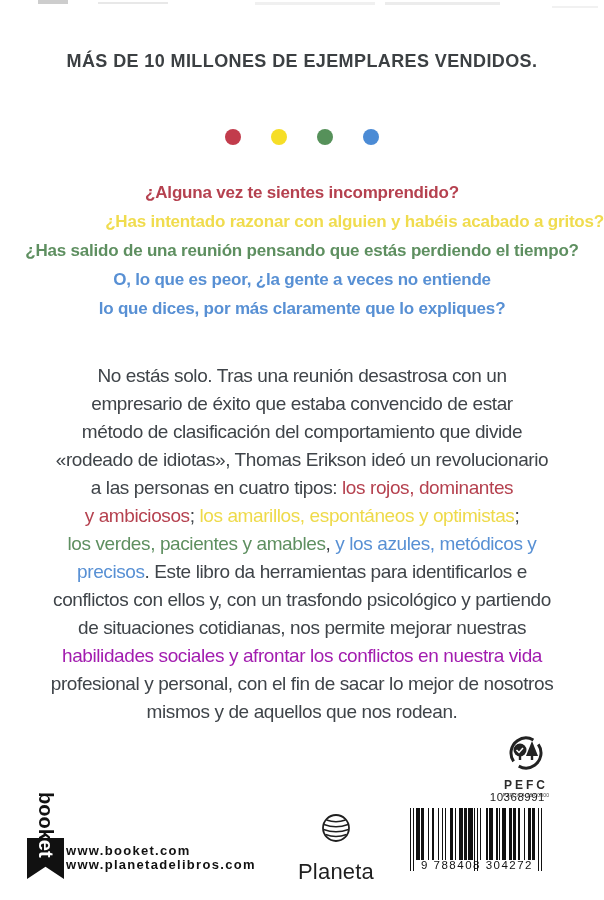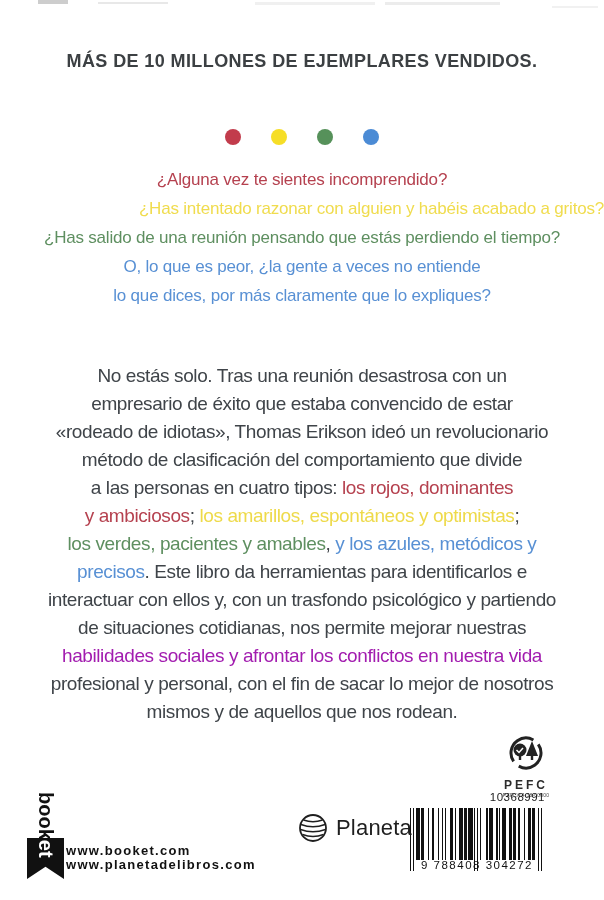--- a/index.html
+++ b/index.html
@@ -13,22 +13,22 @@
   .art4{left:385px;top:2px;width:115px;height:3px;background:#dadada;opacity:.5;}
   .art5{left:552px;top:6px;width:46px;height:2px;background:#e8e8e8;opacity:.6;}
 
   .headline{position:absolute;top:47px;left:0;right:0;text-align:center;
             font-weight:bold;font-size:18px;letter-spacing:.4px;color:#3c4043;line-height:29px;}
   .headline div{white-space:nowrap;}
 
   .dots{position:absolute;top:129px;left:0;right:0;display:flex;justify-content:center;gap:30px;}
   .dot{width:16px;height:16px;border-radius:50%;}
 
-  .questions{position:absolute;top:165px;left:0;right:0;text-align:center;
-             font-weight:normal;font-size:17px;letter-spacing:-.2px;line-height:29px;}
+  .questions{position:absolute;top:178px;left:0;right:0;text-align:center;
+             font-weight:bold;font-size:17px;letter-spacing:-.2px;line-height:29px;}
   .q{white-space:nowrap;}
 
   .paragraph{position:absolute;top:362px;left:0;right:0;text-align:center;
              font-size:19px;letter-spacing:-.4px;line-height:28px;color:#3f4449;}
   .pline{white-space:nowrap;}
 
   
   .pefc{position:absolute;left:496px;top:734px;width:60px;text-align:center;}
   .pefc-label{font-weight:bold;font-size:12px;letter-spacing:3px;color:#2c2c2c;margin-top:0;}
   .pefc-cert{font-size:5px;color:#444;letter-spacing:.2px;}
@@ -39,21 +39,21 @@
   
   .barcode{position:absolute;left:410px;top:808px;width:134px;height:72px;}
   .bars{display:flex;align-items:flex-start;}
   .module{width:1.4px;height:52px;}
   .module.on{background:#111;}
   .module.tall{height:63px;}
   .bc-digits{position:absolute;top:51px;left:0;right:0;text-align:center;
              font-size:11.5px;letter-spacing:1.5px;color:#111;}
 
   
-  .planeta{position:absolute;left:298px;top:813px;display:flex;align-items:center;gap:8px;}
+  .planeta{position:absolute;left:298px;top:813px;display:flex;align-items:center;gap:16px;flex-direction:column;}
   .planeta-name{font-size:22px;color:#1f1f1f;letter-spacing:.2px;}
 
   
   .booket{position:absolute;left:12px;top:790px;width:54px;height:90px;}
   .bk-mark{position:absolute;left:15px;top:48px;width:37px;height:41px;background:#111;
            clip-path:polygon(0 0,100% 0,100% 100%,50% 70%,0 100%);}
   .bk-word{position:absolute;left:15px;top:2px;width:37px;height:86px;
            display:flex;justify-content:center;}
   .bk-word-inner{writing-mode:vertical-rl;font-weight:bold;font-size:20px;letter-spacing:0;}
   .bk-black{color:#111;}
@@ -89,27 +89,27 @@
       <div class="q" style="color: rgb(181, 65, 79);">¿Alguna vez te sientes incomprendido?</div>
       <div class="q" style="color: rgb(240, 220, 78); text-align: right;">¿Has intentado razonar con alguien y habéis acabado a gritos?</div>
       <div class="q" style="color: rgb(94, 143, 96);">¿Has salido de una reunión pensando que estás perdiendo el tiempo?</div>
       <div class="q" style="color: rgb(88, 144, 212);">O, lo que es peor, ¿la gente a veces no entiende</div>
       <div class="q" style="color: rgb(88, 144, 212);">lo que dices, por más claramente que lo expliques?</div>
     </div>
 
   <div class="paragraph">
       <div class="pline"><span style="color: rgb(63, 68, 73);">No estás solo. Tras una reunión desastrosa con un</span></div>
       <div class="pline"><span style="color: rgb(63, 68, 73);">empresario de éxito que estaba convencido de estar</span></div>
+      <div class="pline"><span style="color: rgb(63, 68, 73);">método de clasificación del comportamiento que divide</span></div>
       <div class="pline"><span style="color: rgb(63, 68, 73);">«rodeado de idiotas», Thomas Erikson ideó un revolucionario</span></div>
-      <div class="pline"><span style="color: rgb(63, 68, 73);">método de clasificación del comportamiento que divide</span></div>
       <div class="pline"><span style="color: rgb(63, 68, 73);">a las personas en cuatro tipos: </span><span style="color: rgb(181, 65, 79);">los rojos, dominantes</span></div>
       <div class="pline"><span style="color: rgb(181, 65, 79);">y ambiciosos</span><span style="color: rgb(63, 68, 73);">; </span><span style="color: rgb(238, 218, 74);">los amarillos, espontáneos y optimistas</span><span style="color: rgb(63, 68, 73);">;</span></div>
       <div class="pline"><span style="color: rgb(94, 143, 96);">los verdes, pacientes y amables</span><span style="color: rgb(63, 68, 73);">, </span><span style="color: rgb(88, 144, 212);">y los azules, metódicos y</span></div>
       <div class="pline"><span style="color: rgb(88, 144, 212);">precisos</span><span style="color: rgb(63, 68, 73);">. Este libro da herramientas para identificarlos e</span></div>
-      <div class="pline"><span style="color: rgb(63, 68, 73);">interactuar con ellos y, con un trasfondo psicológico y partiendo</span></div>
+      <div class="pline"><span style="color: rgb(63, 68, 73);">conflictos con ellos y, con un trasfondo psicológico y partiendo</span></div>
       <div class="pline"><span style="color: rgb(63, 68, 73);">de situaciones cotidianas, nos permite mejorar nuestras</span></div>
       <div class="pline"><span style="color: #a21caf;">habilidades sociales y afrontar los conflictos en nuestra vida</span></div>
       <div class="pline"><span style="color: rgb(63, 68, 73);">profesional y personal, con el fin de sacar lo mejor de nosotros</span></div>
       <div class="pline"><span style="color: rgb(63, 68, 73);">mismos y de aquellos que nos rodean.</span></div>
     </div>
 
   <div class="pefc">
     <svg width="46" height="40" viewBox="0 0 46 40">
       <circle cx="23" cy="19" r="15" fill="none" stroke="#222" stroke-width="3" stroke-dasharray="40 7" transform="rotate(-35 23 19)"></circle>
       <circle cx="17" cy="16" r="6.5" fill="#222"></circle>

